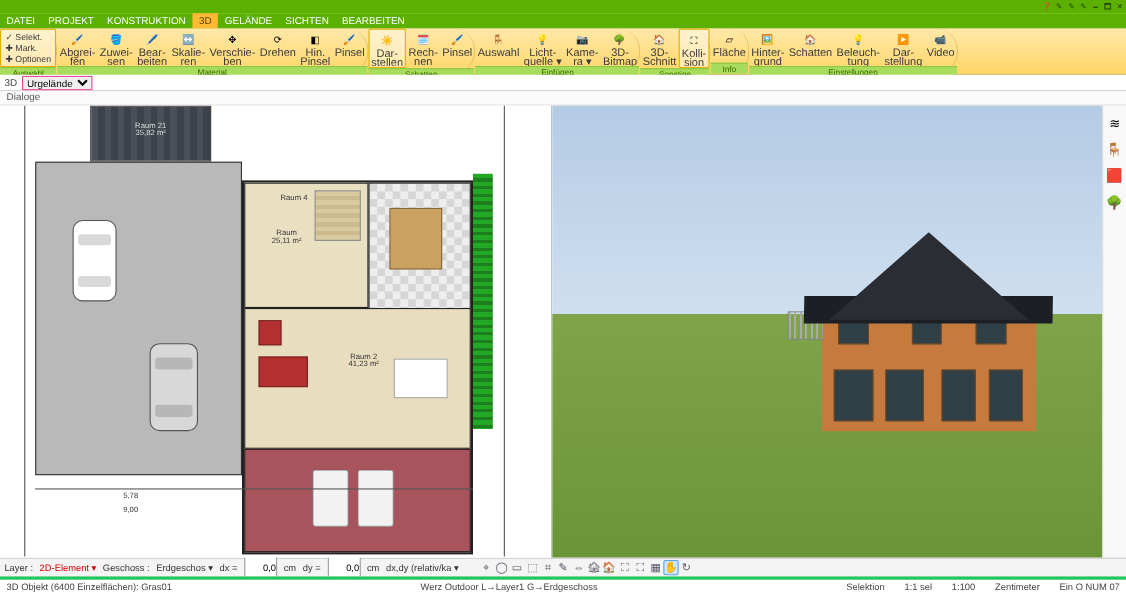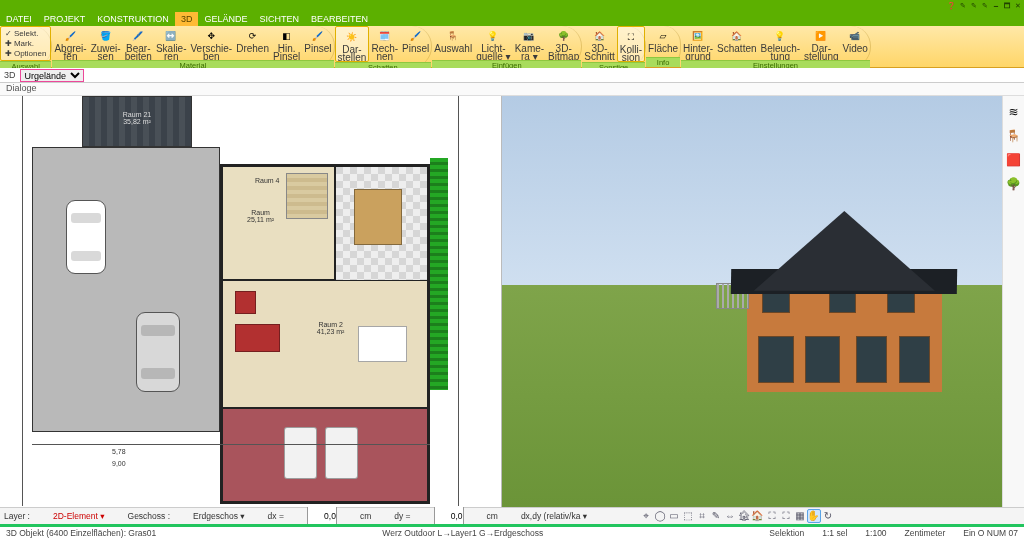--- a/index.html
+++ b/index.html
@@ -57,21 +57,21 @@
 
 .sky { position: absolute; inset: 0; background: linear-gradient(#b4cbe4 0%, #cfdff0 46%, #7fa44a 46%, #6b9438 100%); }
 .house { position: absolute; left: 49%; top: 28%; width: 39%; height: 44%; }
 .wall { position: absolute; left: 0; top: 36%; width: 100%; height: 64%; background: #c77a3d; }
 .roof { position: absolute; left: -8%; top: 0; width: 116%; height: 44%; background: #2a2e34; clip-path: polygon(10% 100%, 50% 0%, 90% 100%); }
 .roof-side { position: absolute; left: -8%; top: 32%; width: 116%; height: 14%; background: #1c2025; transform: skewX(-1deg); }
 .win { position: absolute; background: #2f3f46; border: 1px solid #6a4626; }
 .balcony { position: absolute; left: -16%; top: 40%; width: 17%; height: 14%; border: 1px solid #888; background: repeating-linear-gradient(90deg,#aaa 0 2px,transparent 2px 5px); }
 
 
-.bottom-bar { height: 17px; background: #f4f4f4; border-top: 1px solid #ccc; display: flex; align-items: center; gap: 23px; padding: 0 4px; font-size: 8.5px; color: #333; }
+.bottom-bar { height: 17px; background: #f4f4f4; border-top: 1px solid #ccc; display: flex; align-items: center; gap: 6px; padding: 0 4px; font-size: 8.5px; color: #333; }
 .bottom-bar input { width: 30px; height: 28px; font-size: 8.5px; border: 1px solid #999; text-align: right; }
 .bottom-bar .ico { width: 14px; height: 14px; display: inline-flex; align-items: center; justify-content: center; font-size: 10px; color: #556; cursor: pointer; }
 .bottom-bar .ico.active { background: #cfe6ff; border: 1px solid #5aa3e6; border-radius: 2px; }
 
 
 .status-bar { height: 14px; background: #fff; border-top: 3px solid #22c55e; display: flex; align-items: center; font-size: 8.5px; color: #444; padding: 0 6px; gap: 18px; }
 .status-bar .spacer { flex: 1; }
 </style>
 </head>
 <body>

